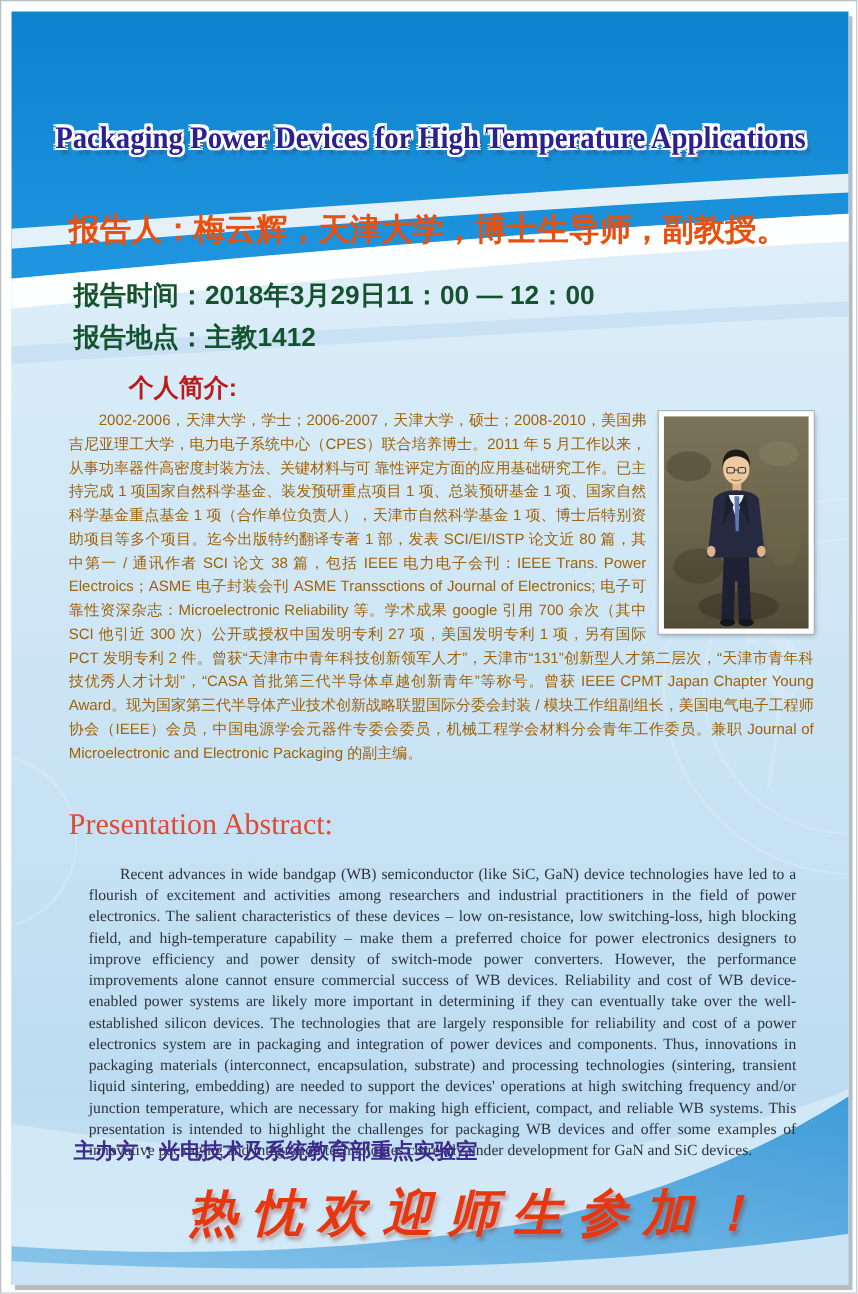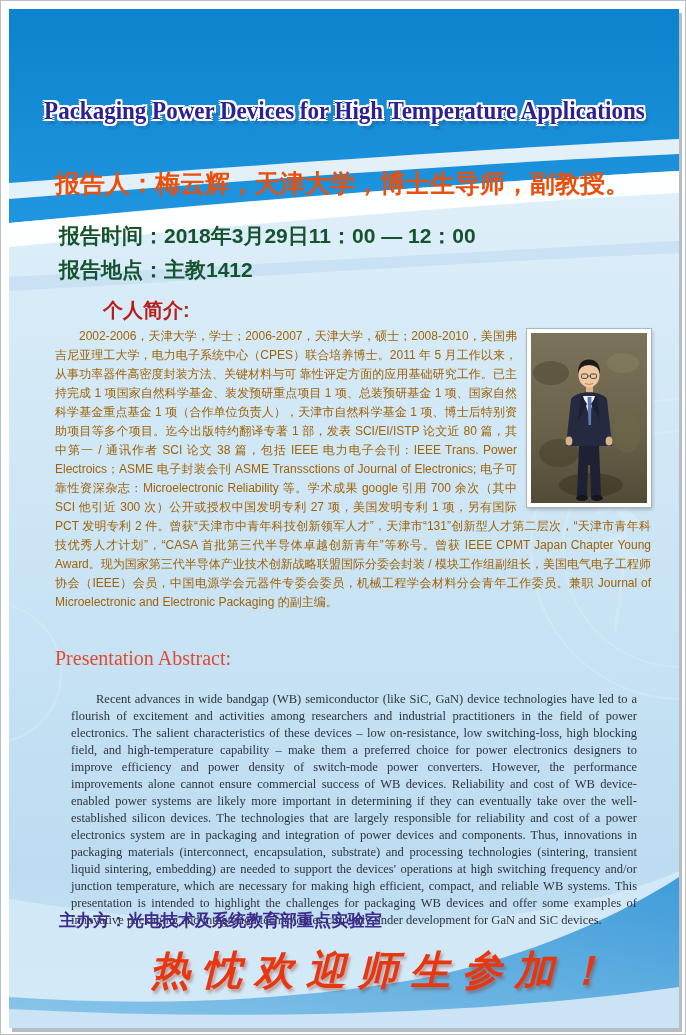--- a/index.html
+++ b/index.html
@@ -51,21 +51,21 @@
   .photo-frame{
     float:right;width:116px;height:170px;margin:2px 0 5px 10px;
     background:#fff;border:4px solid #ffffff;outline:1px solid #aeb6bd;
     box-shadow:1px 2px 4px rgba(0,0,0,.3);
   }
   .photo-frame svg{display:block;width:116px;height:170px;}
 
   .abstract-heading{
     left:46px;top:638px;
     font-family:"Liberation Serif","DejaVu Serif",serif;
-    font-size:20px;color:#df4a32;text-align:right;
+    font-size:24px;color:#df4a32;text-align:right;
   }
   .abstract-body{
     left:46px;top:666px;width:598px;
     font-family:"Liberation Serif","DejaVu Serif",serif;
     font-size:12.5px;line-height:17px;color:#2e343c;text-align:justify;
   }
   .abstract-body p{margin:16px;text-indent:2em;}
 
   .organizer{left:50px;top:900px;font-size:17px;font-weight:bold;color:#3d2a8c;white-space:nowrap;}
   .slogan{

